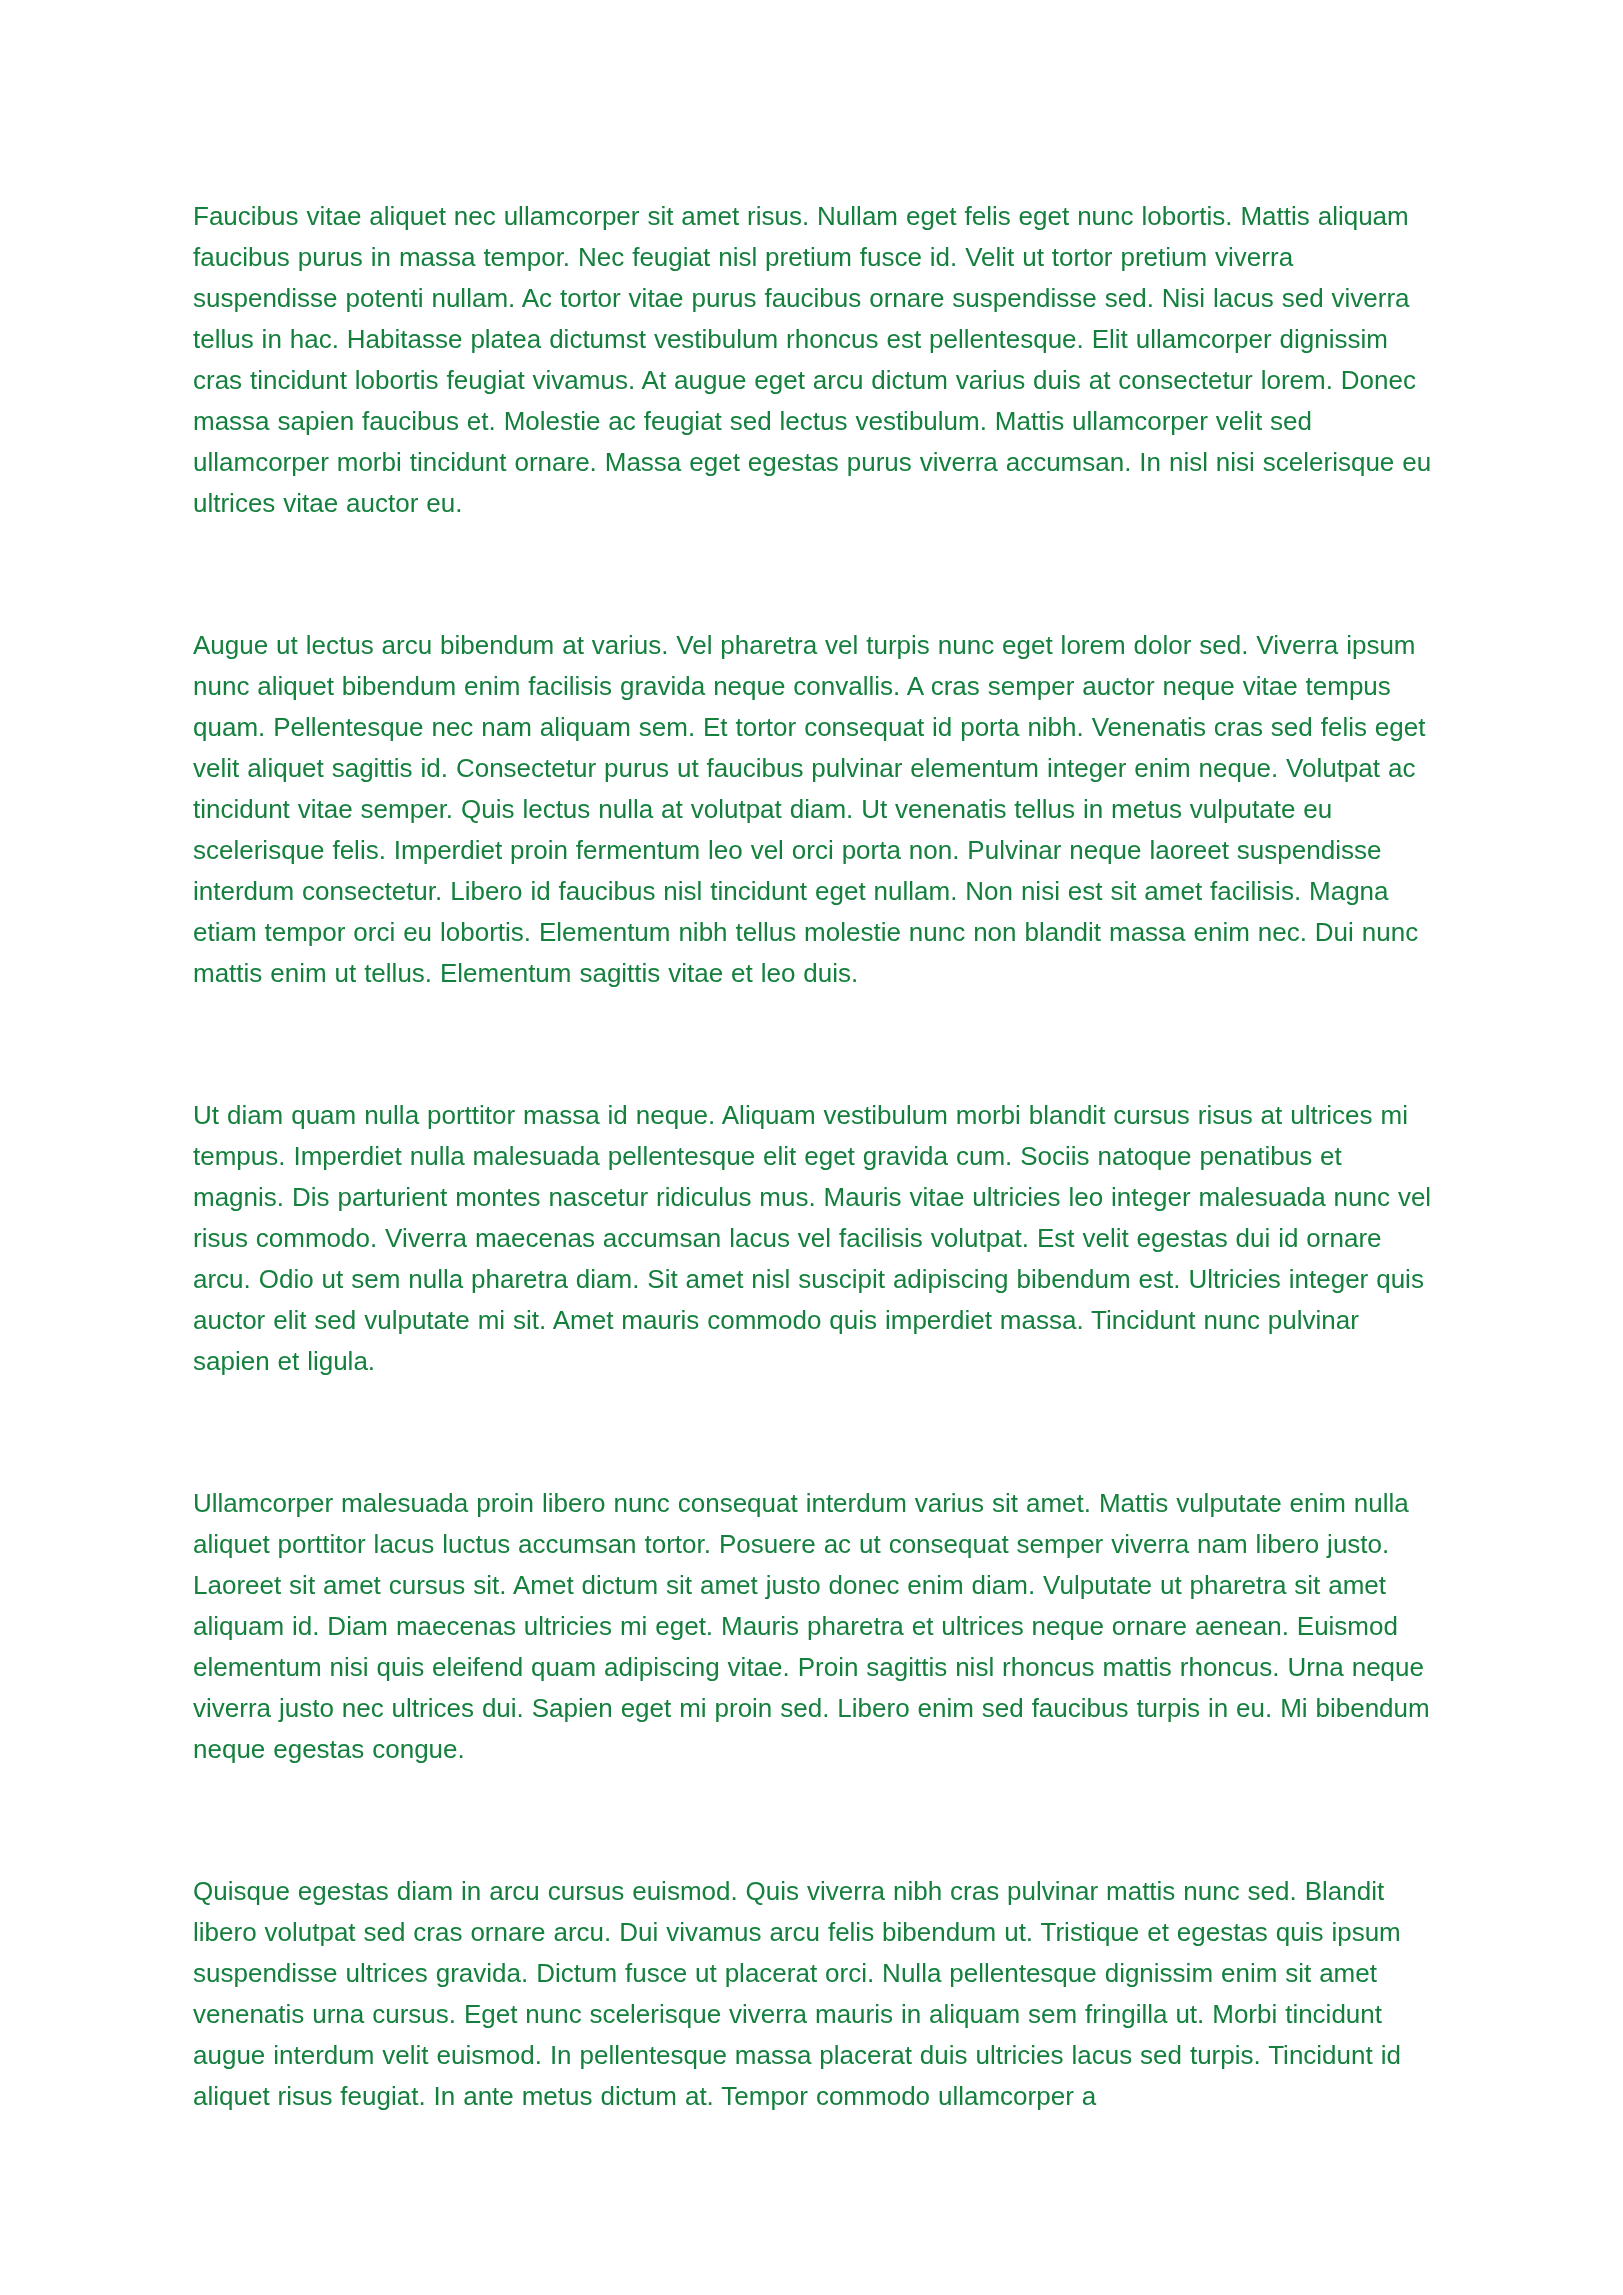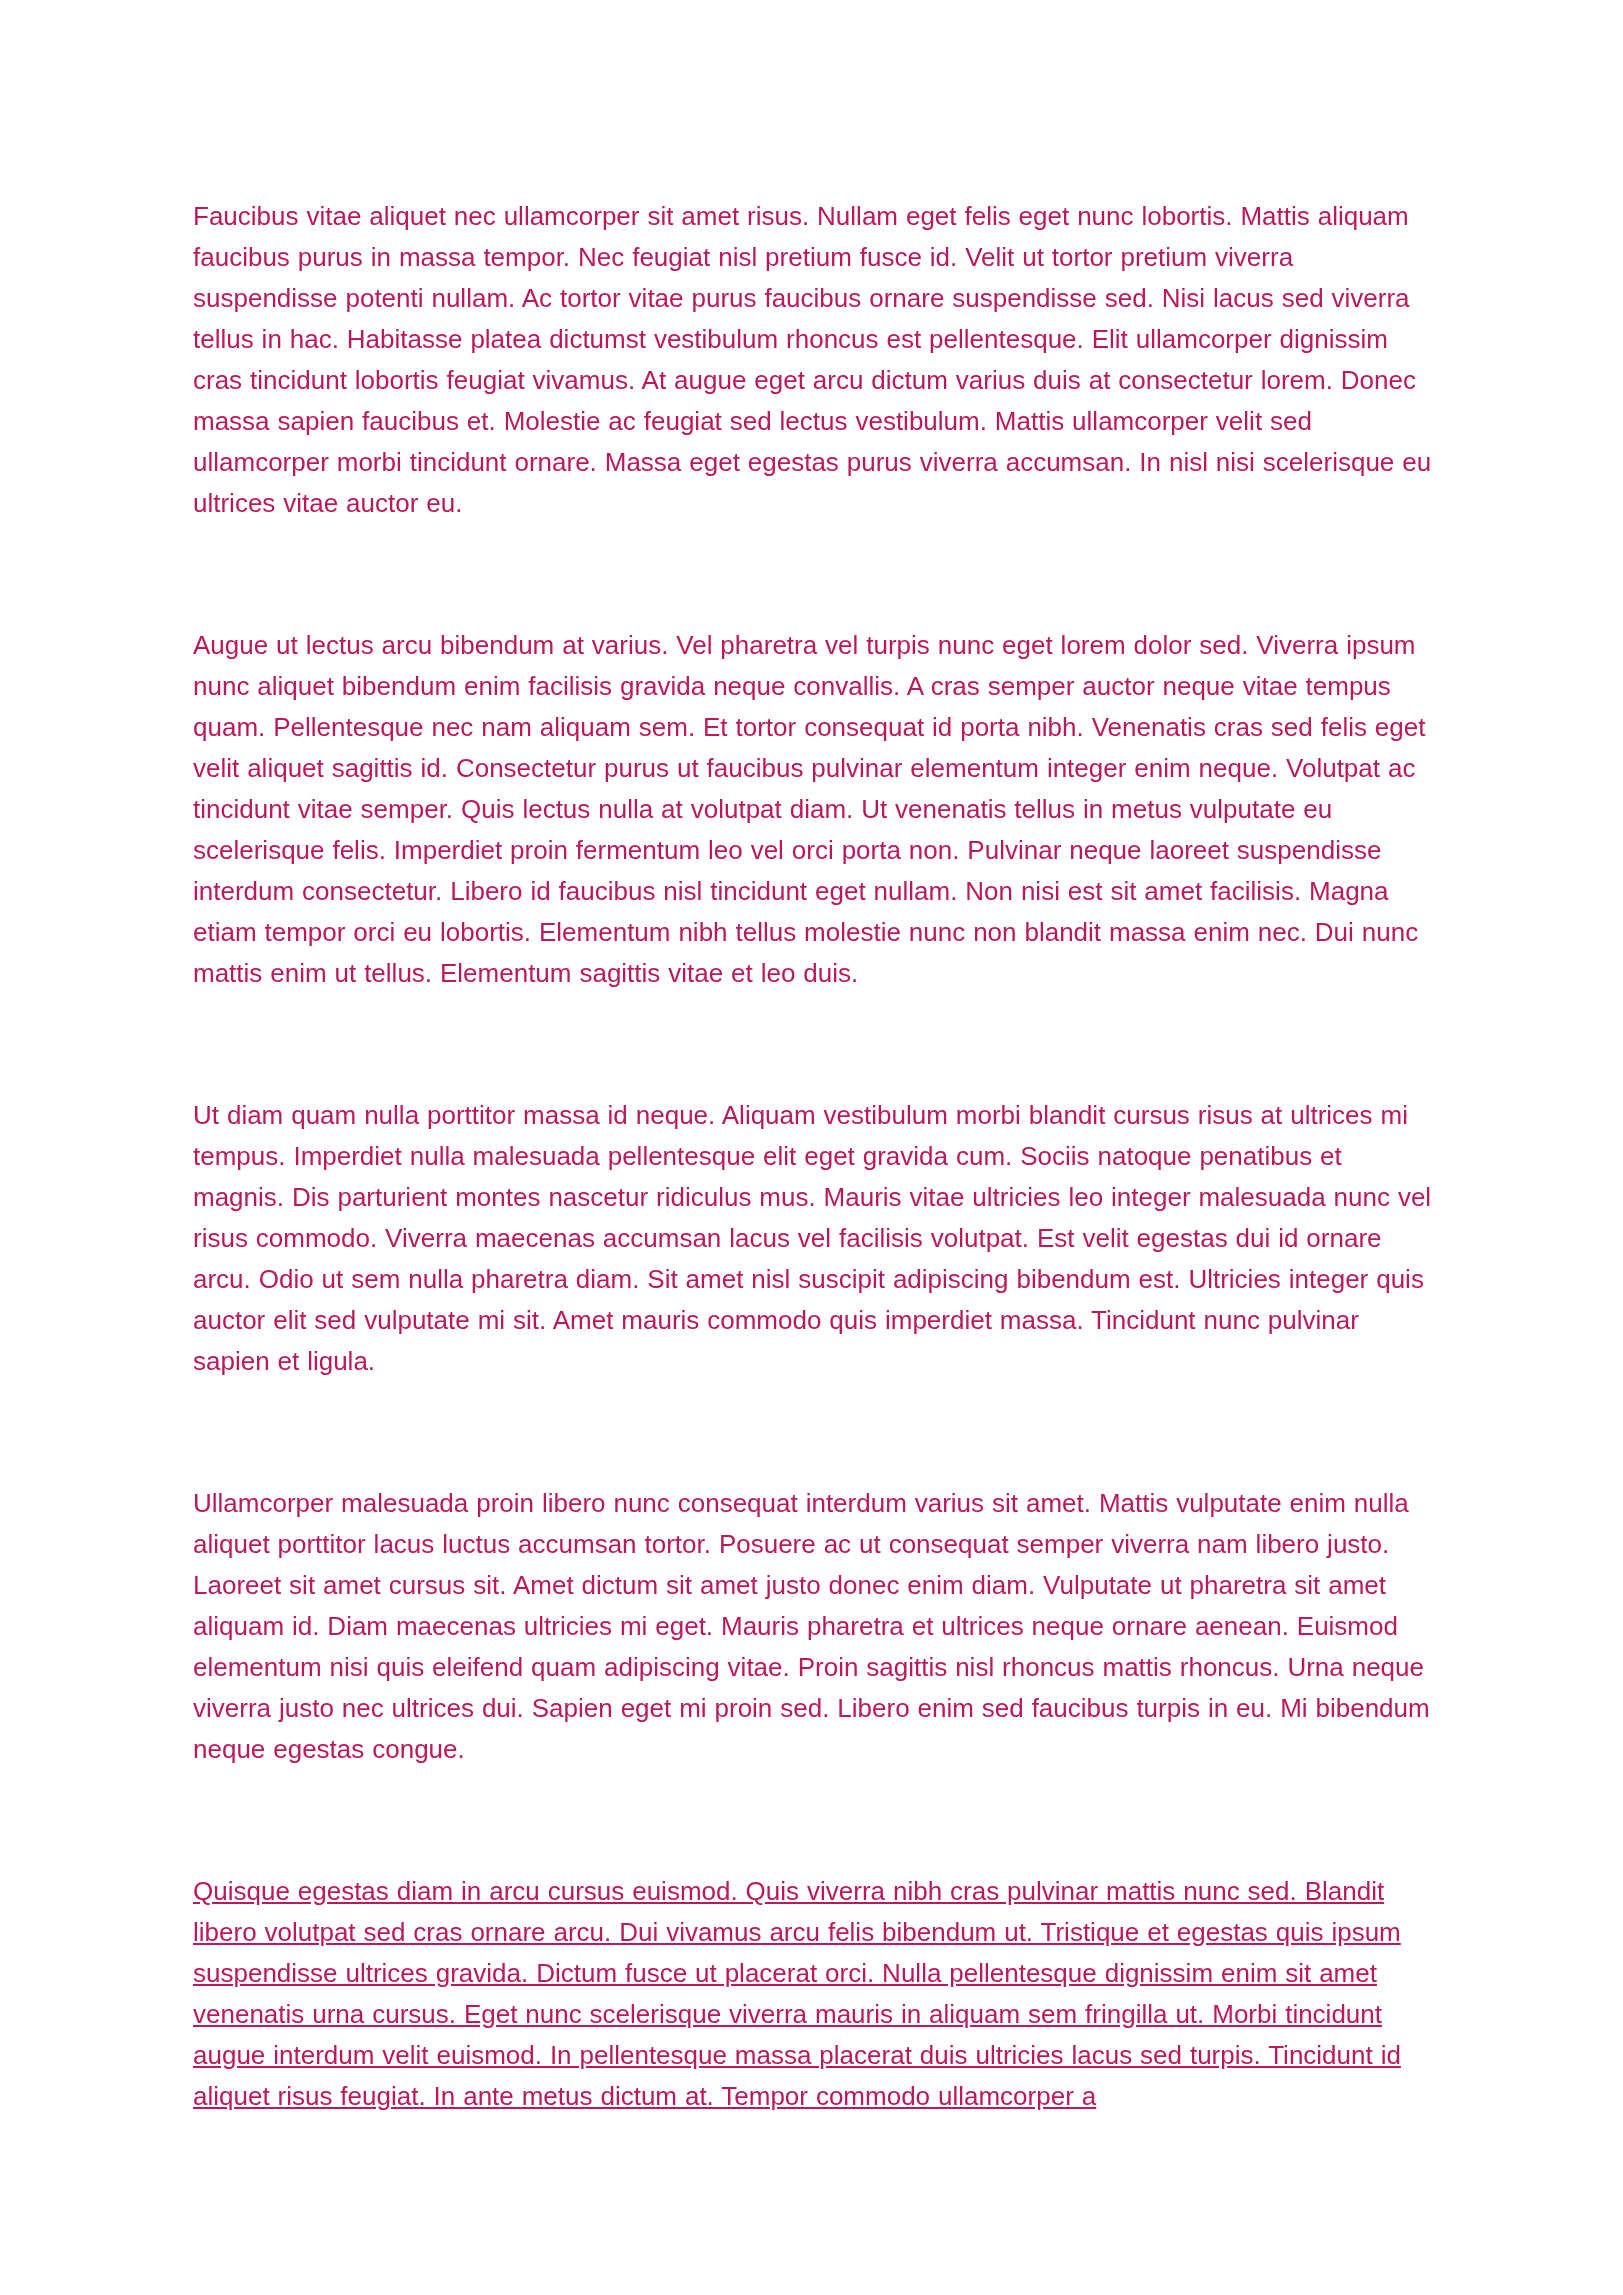--- a/index.html
+++ b/index.html
@@ -15,37 +15,36 @@
     background: #ffffff;
     overflow: hidden;
     font-family: "Liberation Sans", sans-serif;
   }
 
   .text-block {
     position: absolute;
     top: 196px;
     left: 193px;
     width: 1240px;
-    color: #be185d;
+    color: #15803d;
     font-size: 26px;
     line-height: 41px;
     text-align: left;
     font-weight: 400;
     -webkit-font-smoothing: antialiased;
   }
 
   .text-block p {
     margin: 0 0 101px 0;
     white-space: normal;
     word-spacing: 0.7px;
   }
 
   .text-block p:last-child {
     margin-bottom: 16px;
-    text-decoration: underline;
   }
 </style>
 </head>
 <body>
 
 <div class="page">
   <div class="text-block">
     <p>Faucibus vitae aliquet nec ullamcorper sit amet risus. Nullam eget felis eget nunc lobortis. Mattis aliquam faucibus purus in massa tempor. Nec feugiat nisl pretium fusce id. Velit ut tortor pretium viverra suspendisse potenti nullam. Ac tortor vitae purus faucibus ornare suspendisse sed. Nisi lacus sed viverra tellus in hac. Habitasse platea dictumst vestibulum rhoncus est pellentesque. Elit ullamcorper dignissim cras tincidunt lobortis feugiat vivamus. At augue eget arcu dictum varius duis at consectetur lorem. Donec massa sapien faucibus et. Molestie ac feugiat sed lectus vestibulum. Mattis ullamcorper velit sed ullamcorper morbi tincidunt ornare. Massa eget egestas purus viverra accumsan. In nisl nisi scelerisque eu ultrices vitae auctor eu.</p>
     <p>Augue ut lectus arcu bibendum at varius. Vel pharetra vel turpis nunc eget lorem dolor sed. Viverra ipsum nunc aliquet bibendum enim facilisis gravida neque convallis. A cras semper auctor neque vitae tempus quam. Pellentesque nec nam aliquam sem. Et tortor consequat id porta nibh. Venenatis cras sed felis eget velit aliquet sagittis id. Consectetur purus ut faucibus pulvinar elementum integer enim neque. Volutpat ac tincidunt vitae semper. Quis lectus nulla at volutpat diam. Ut venenatis tellus in metus vulputate eu scelerisque felis. Imperdiet proin fermentum leo vel orci porta non. Pulvinar neque laoreet suspendisse interdum consectetur. Libero id faucibus nisl tincidunt eget nullam. Non nisi est sit amet facilisis. Magna etiam tempor orci eu lobortis. Elementum nibh tellus molestie nunc non blandit massa enim nec. Dui nunc mattis enim ut tellus. Elementum sagittis vitae et leo duis.</p>
     <p>Ut diam quam nulla porttitor massa id neque. Aliquam vestibulum morbi blandit cursus risus at ultrices mi tempus. Imperdiet nulla malesuada pellentesque elit eget gravida cum. Sociis natoque penatibus et magnis. Dis parturient montes nascetur ridiculus mus. Mauris vitae ultricies leo integer malesuada nunc vel risus commodo. Viverra maecenas accumsan lacus vel facilisis volutpat. Est velit egestas dui id ornare arcu. Odio ut sem nulla pharetra diam. Sit amet nisl suscipit adipiscing bibendum est. Ultricies integer quis auctor elit sed vulputate mi sit. Amet mauris commodo quis imperdiet massa. Tincidunt nunc pulvinar sapien et ligula.</p>

